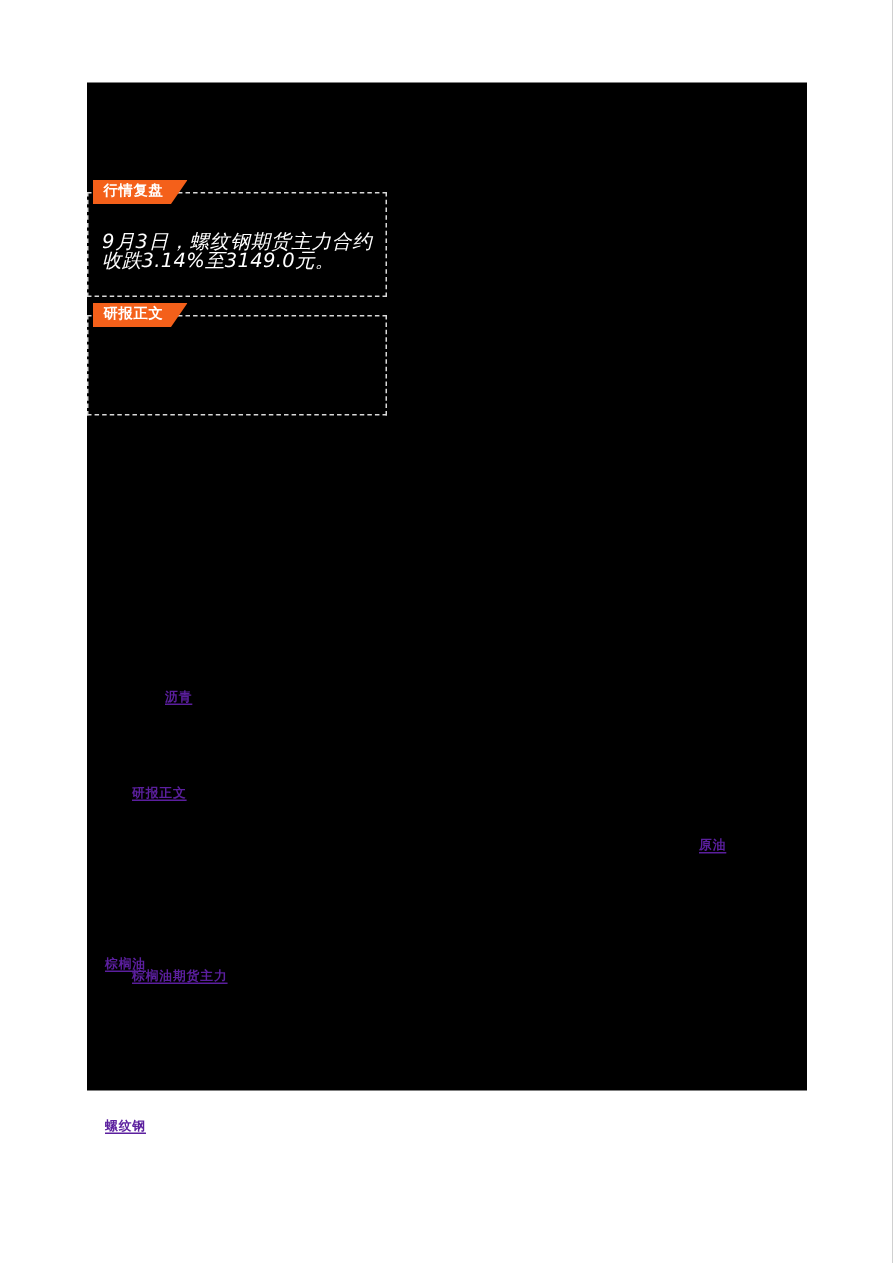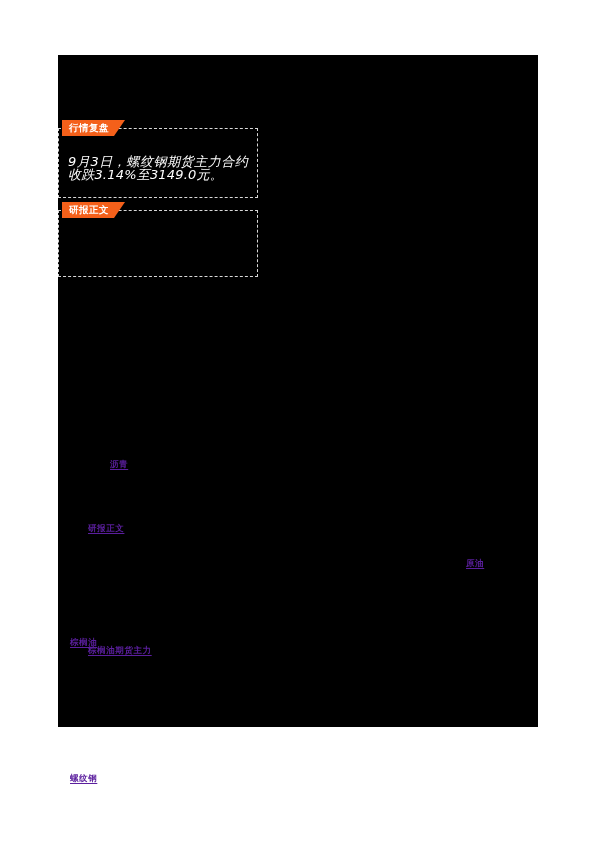--- a/index.html
+++ b/index.html
@@ -142,16 +142,16 @@
     <a href="#" class="vlink" style="left:12px;  top:404px;margin-left:40px;">沥青</a>
 
     <a href="#" class="vlink" style="left:30px;  top:468px;">研报正文</a>
 
     <a href="#" class="vlink" style="left:408px; top:503px;">原油</a>
 
     <a href="#" class="vlink" style="left:12px;  top:546px;margin-top:36px;">棕榈油</a>
 
     <a href="#" class="vlink" style="left:30px;  top:590px;">棕榈油期货主力</a>
 
-    <a href="#" class="vlink" style="left:12px;  top:690px;margin-top:28px;">螺纹钢</a>
+    <a href="#" class="vlink" style="left:12px;  top:690px;">螺纹钢</a>
 
   </div>
 </div>
 
 </body></html>

